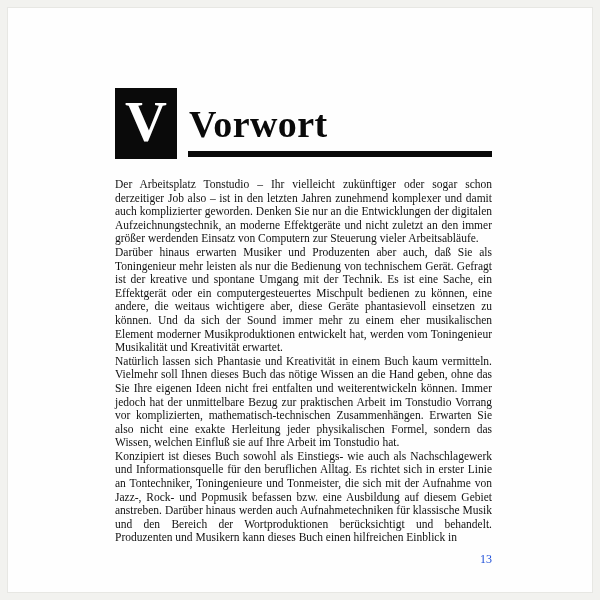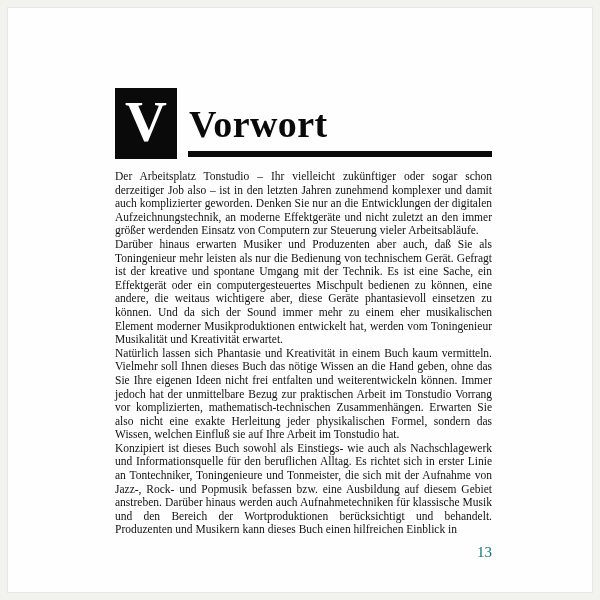--- a/index.html
+++ b/index.html
@@ -63,36 +63,36 @@
     line-height: 1;
     letter-spacing: 0.4px;
     margin: 0 0 8px 1px;
     color: #0a0a0a;
   }
   .rule {
     height: 6px;
     background: #0a0a0a;
   }
   .body-text {
-    margin-top: 11px;
+    margin-top: 19px;
     font-size: 11.5px;
     line-height: 13.6px;
     text-align: justify;
     hyphens: auto;
     -webkit-hyphens: auto;
   }
   .body-text p {
     margin: 0;
     padding: 0;
   }
   .page-number {
     margin-top: 7px;
     text-align: right;
-    font-size: 15px;
-    color: #0f766e;
+    font-size: 12px;
+    color: #1d4ed8;
   }
 </style>
 </head>
 <body>
 
 <div class="sheet">
   <div class="content">
 
     <div class="header">
       <div class="dropcap">V</div>

